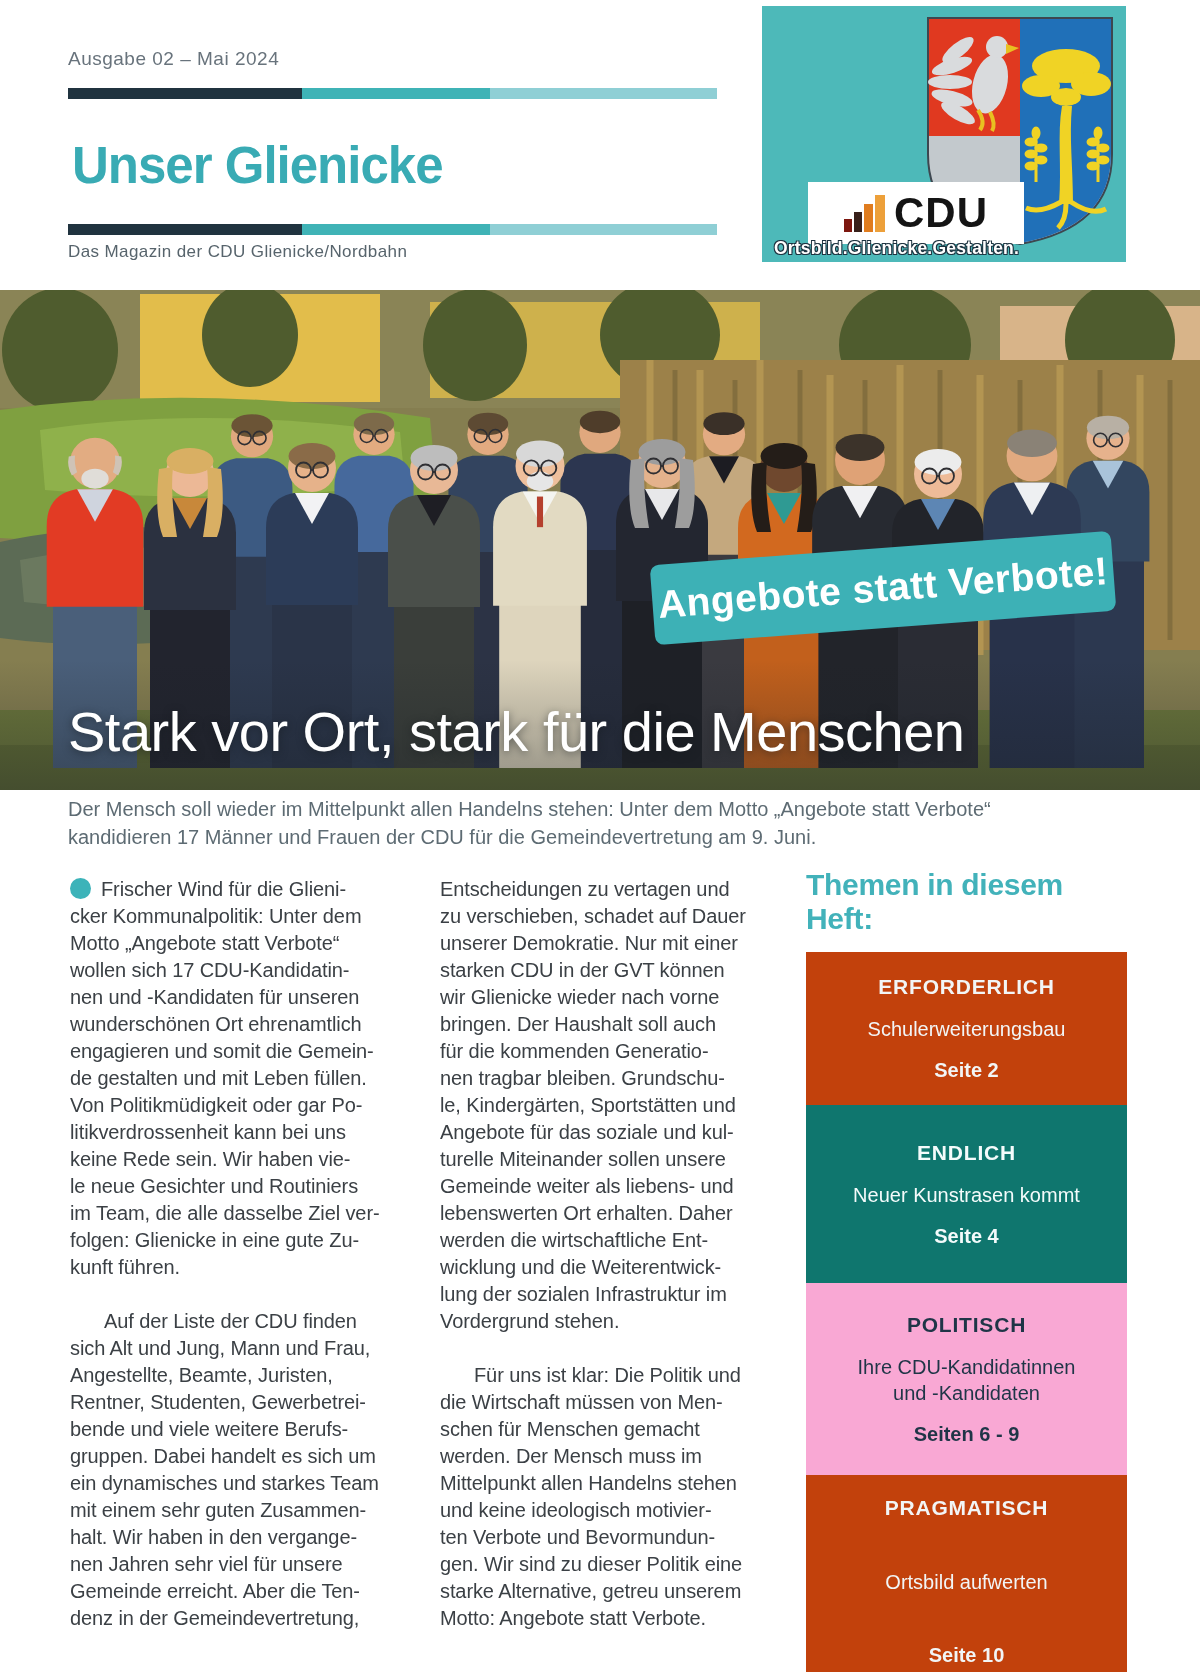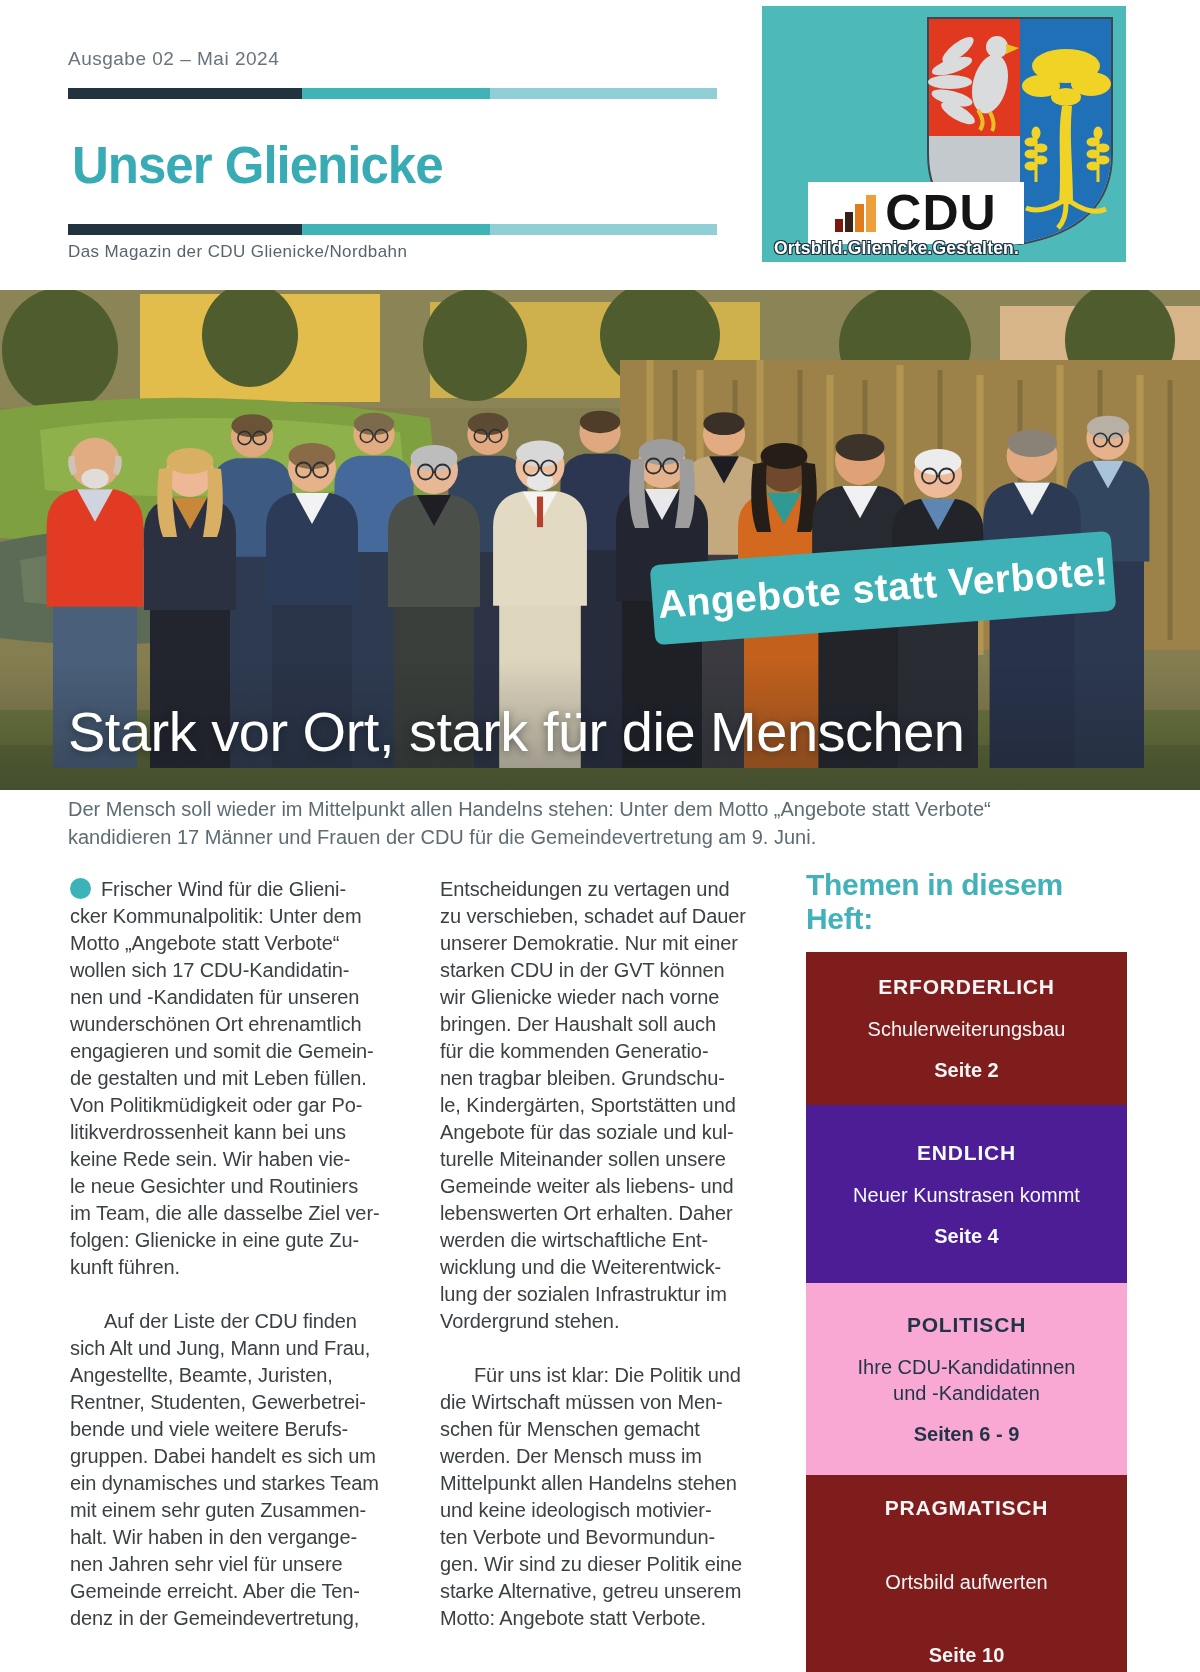--- a/index.html
+++ b/index.html
@@ -14,21 +14,21 @@
   .bar.top{top:88px;}
   .bar.bottom{top:224px;}
   .masthead-title{position:absolute;left:64px;top:96px;width:660px;margin:8px;
         font-size:51px;font-weight:700;letter-spacing:-1px;color:#39abb4;line-height:124px;}
   .masthead-subtitle{position:absolute;left:68px;top:242px;font-size:17px;letter-spacing:.4px;color:#57646c;}
   
   .logo-box{position:absolute;left:762px;top:6px;width:364px;height:256px;background:#4db9b9;}
   .wappen{position:absolute;right:6px;top:8px;}
   .cdu-box{position:absolute;left:46px;top:176px;width:216px;height:62px;background:#ffffff;
         display:flex;align-items:center;justify-content:center;gap:8px;}
-  .cdu-word{font-size:50px;font-weight:800;color:#141414;letter-spacing:1px;line-height:1;}
+  .cdu-word{font-size:42px;font-weight:800;color:#141414;letter-spacing:1px;line-height:1;}
   .slogan{position:absolute;left:0;bottom:3px;width:100%;text-align:left;padding-left:12px;box-sizing:border-box;
         font-size:17.5px;font-weight:700;color:#ffffff;letter-spacing:.2px;
         text-shadow:1px 1px 0 #1e3340,-1px 1px 0 #1e3340,1px -1px 0 #1e3340,-1px -1px 0 #1e3340;}
   
   .photo{position:absolute;left:0;top:290px;width:1200px;height:500px;overflow:hidden;}
   .photo svg.scene{position:absolute;left:0;top:0;}
   .badge{position:absolute;left:652px;top:258px;width:462px;height:80px;background:#3db1b6;border-radius:9px;
         transform:rotate(-4.3deg);display:flex;align-items:center;justify-content:center;
         font-size:39px;font-weight:700;color:#ffffff;letter-spacing:.5px;}
   .headline{position:absolute;left:68px;bottom:26px;margin:0;font-size:56px;font-weight:400;color:#ffffff;
@@ -45,22 +45,22 @@
   .col2{left:440px;}
   .bullet{display:inline-block;width:21px;height:21px;border-radius:50%;background:#3cb3b9;
         margin-right:10px;vertical-align:-3px;}
   
   .sidebar{position:absolute;left:806px;top:868px;width:321px;}
   .sidebar h3{margin:0 0 16px 0;font-size:30px;font-weight:600;color:#42b2ba;letter-spacing:-.3px;}
   .topic{display:flex;flex-direction:column;align-items:center;justify-content:center;text-align:center;}
   .topic .kicker{font-size:21px;font-weight:700;letter-spacing:.8px;}
   .topic .t-title{font-size:20px;margin-top:17px;white-space:pre-line;line-height:26px;}
   .topic .t-page{font-size:20px;font-weight:700;margin-top:17px;}
-  .topic.dark{background:#7f1d1d;color:#f2f5f6;}
-  .topic.teal{background:#4c1d95;color:#f4fbfb;}
+  .topic.dark{background:#c2410c;color:#f2f5f6;}
+  .topic.teal{background:#0f766e;color:#f4fbfb;}
   .topic.light{background:#f9a8d4;color:#1f3547;}
   .topic.h1x{height:153px;} .topic.h2x{height:178px;} .topic.h3x{height:192px;} .topic.h4x{height:212px;gap:32px;}
   
   .website{position:absolute;right:66px;top:1724px;font-size:19px;color:#0f172a;letter-spacing:.3px;}
 </style>
 </head>
 <body>
 
 <div class="page">
 

